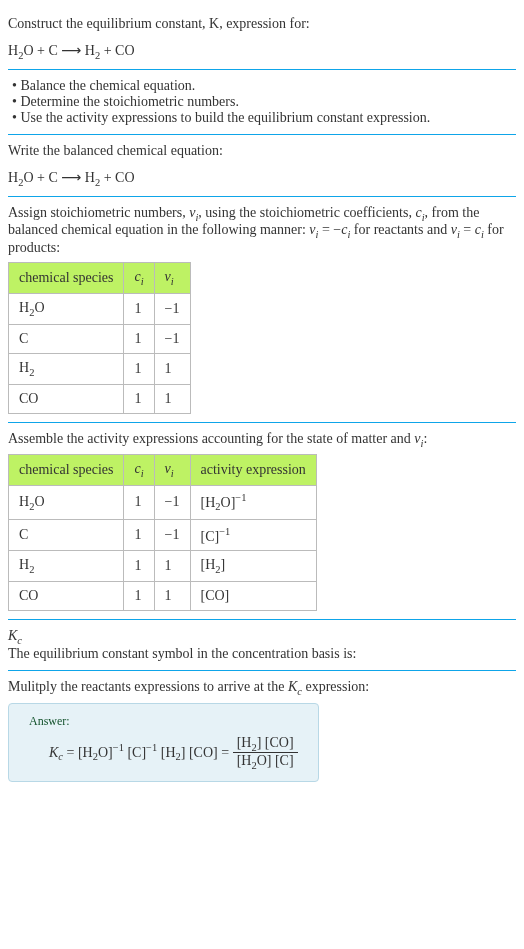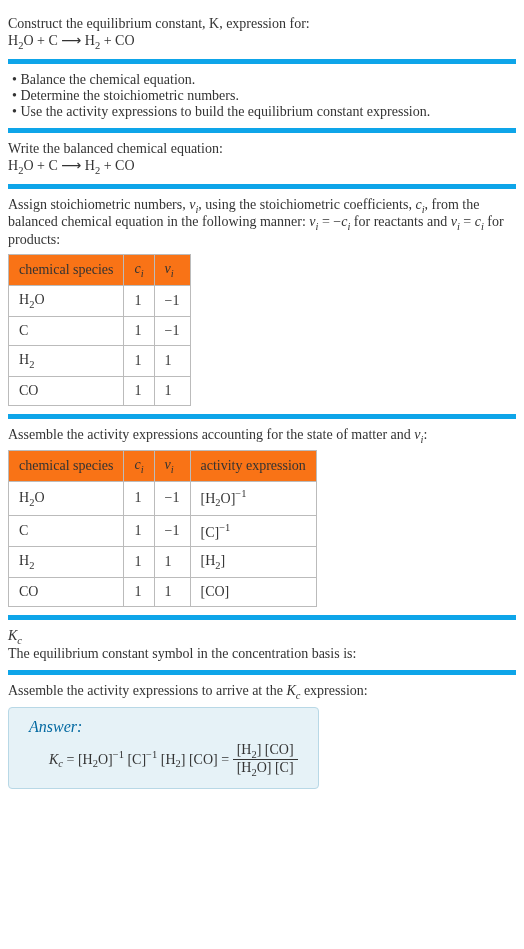--- a/index.html
+++ b/index.html
@@ -9,21 +9,21 @@
     }
     body {
       font-family: Georgia, 'Times New Roman', serif;
       font-size: 14px;
       color: #333;
       background: #fff;
       padding: 8px;
       width: 524px;
     }
     .section {
-      border-bottom: 5px solid #0ea5e9;
+      border-bottom: 1px solid #0ea5e9;
       padding: 8px 0;
     }
     .section:last-of-type {
       border-bottom: none;
     }
     .sub {
       vertical-align: sub;
       font-size: 0.75em;
     }
     .sup {
@@ -40,51 +40,50 @@
       border-collapse: collapse;
       margin-top: 6px;
     }
     td, th {
       border: 1px solid #bbb;
       padding: 6px 10px;
       text-align: left;
       font-weight: normal;
     }
     th {
-      background: #f97316;
+      background: #bef264;
     }
     .answer-box {
       background: #e6f2f7;
       border: 1px solid #b8d8e6;
       border-radius: 4px;
       padding: 10px 20px;
       margin-top: 6px;
       display: inline-block;
     }
     .answer-label {
-      font-size: 16px;
-      color: #0369a1;
+      font-size: 12px;
+      color: #14532d;
       margin-bottom: 6px;
-      font-style: italic;
     }
     .frac {
       display: inline-block;
       vertical-align: middle;
     }
     .frac .num {
       display: block;
       border-bottom: 1px solid #333;
       padding: 0 4px;
     }
     .frac .den {
       display: block;
       padding: 0 4px;
     }
     .eq-line {
-      margin-top: 0;
+      margin-top: 10px;
     }
     .kc-expr {
       padding-left: 20px;
     }
   </style>
 </head>
 <body>
 
 <div class="section">
   <div>
@@ -185,21 +184,21 @@
 
 <div class="section">
   <div>
     <span class="italic">K</span><span class="sub italic">c</span>
   </div>
   <div>The equilibrium constant symbol in the concentration basis is:</div>
 </div>
 
 <div class="section">
   <div>
-    <span>Assemble the activity expressions to arrive at the </span><span class="italic">K</span><span class="sub italic">c</span><span> expression:</span>
+    <span>Mulitply the reactants expressions to arrive at the </span><span class="italic">K</span><span class="sub italic">c</span><span> expression:</span>
   </div>
   <div class="answer-box">
     <div class="answer-label">Answer:</div>
     <div class="kc-expr">
       <span class="italic">K</span><span class="sub italic">c</span><span> = </span><span>[H</span><span class="sub">2</span><span>O]</span><span class="sup">−1</span><span> </span><span>[C]</span><span class="sup">−1</span><span> </span><span>[H</span><span class="sub">2</span><span>]</span><span> </span><span>[CO]</span><span> = </span><span class="frac"><span class="num"><span>[H</span><span class="sub">2</span><span>] [CO]</span></span><span class="den"><span>[H</span><span class="sub">2</span><span>O] [C]</span></span></span>
     </div>
   </div>
 </div>
 
 </body></html>

